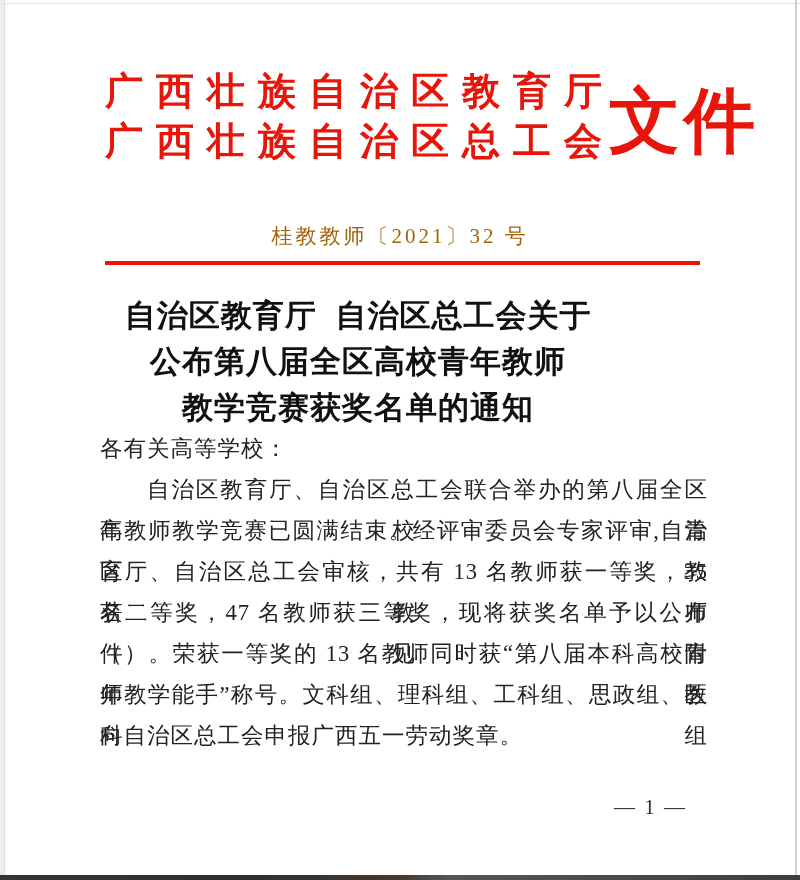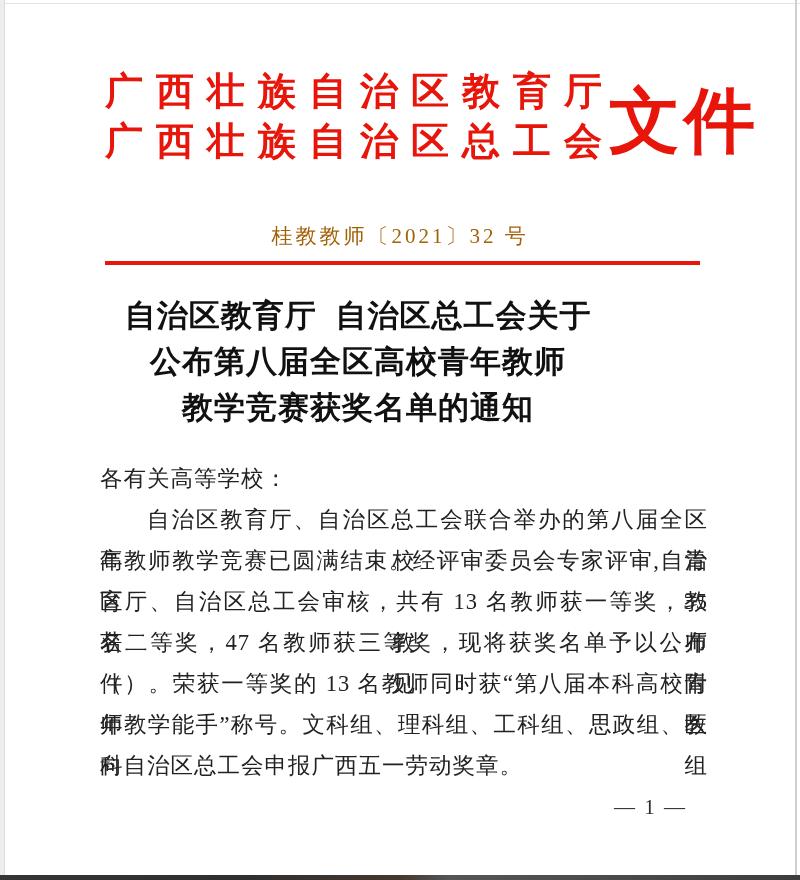--- a/index.html
+++ b/index.html
@@ -77,21 +77,21 @@
   .title-line{
     font-weight:bold;
     font-size:31px;
     line-height:46px;
     letter-spacing:1px;
     word-spacing:10px;
     white-space:nowrap;
   }
   
   .doc-body{
-    position:absolute;left:100px;top:458px;width:608px;
+    position:absolute;left:100px;top:428px;width:608px;
     color:var(--body-text);
     font-size:22.5px;
     line-height:41px;
   }
   .body-line{
     height:41px;
     letter-spacing:1px;
     white-space:nowrap;
   }
   .body-line.justify{

